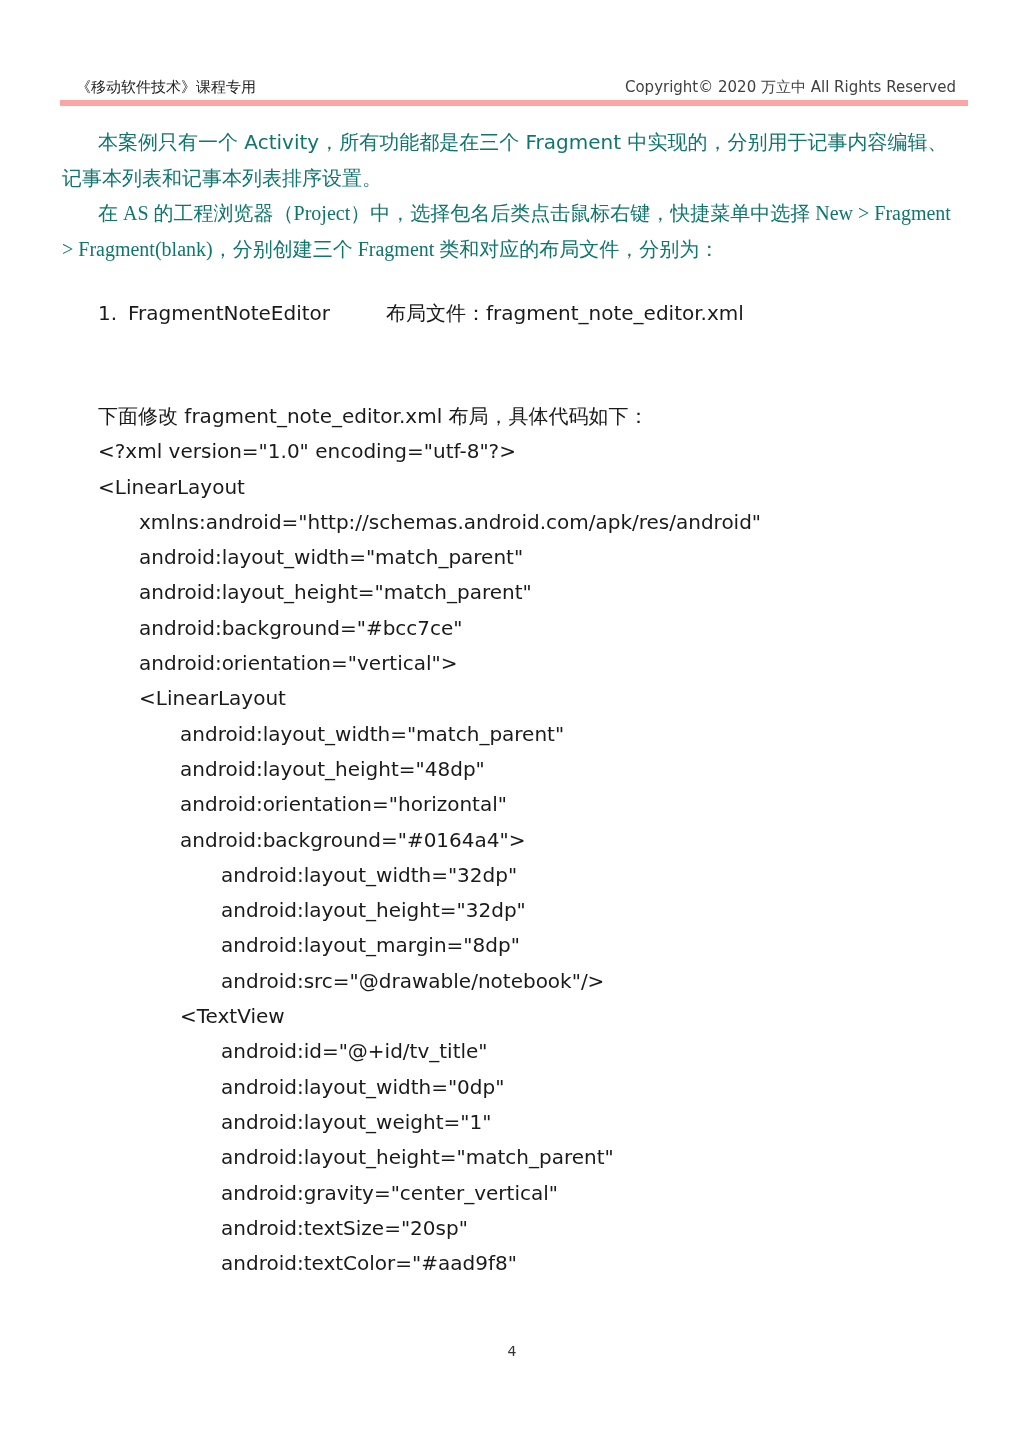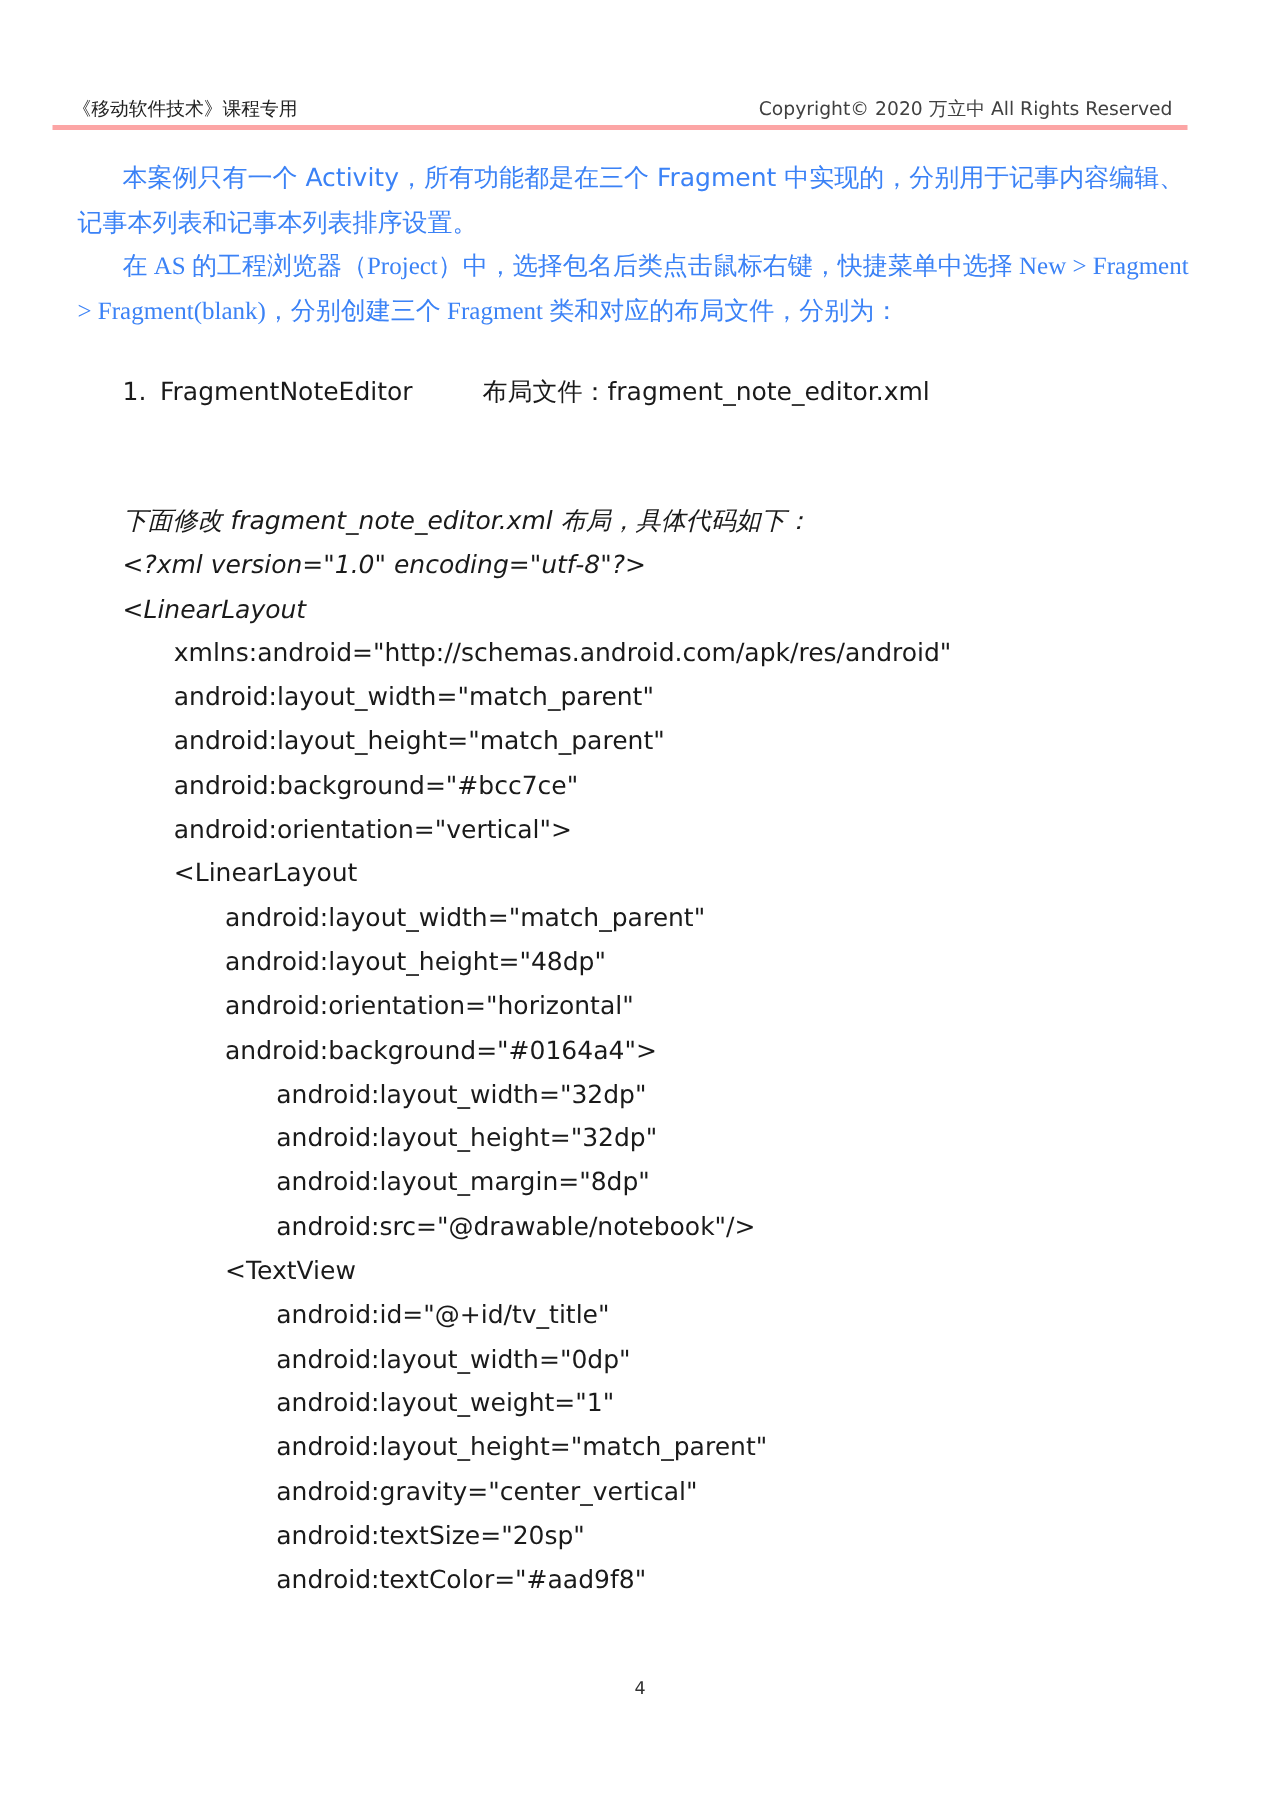--- a/index.html
+++ b/index.html
@@ -2,45 +2,45 @@
 <html><head>
 <meta charset="utf-8">
 <style>
   html, body { margin: 0; padding: 0; background: #ffffff; }
   body {
     width: 1024px; height: 1447px; position: relative; overflow: hidden;
     font-family: "DejaVu Sans", "Liberation Sans", sans-serif;
     color: #1a1a1a;
   }
   .header {
-    position: absolute; left: 42px; top: 76px; width: 908px; height: 24px;
-    border-bottom: 4px solid #fca5a5;
+    position: absolute; left: 60px; top: 76px; width: 908px; height: 24px;
+    border-bottom: 6px solid #fca5a5;
   }
   .header-left {
     position: absolute; left: 16px; top: 2px; font-size: 15px; color: #222;
   }
   .header-right {
     position: absolute; right: 12px; top: 2px; font-size: 15px; color: #404040;
   }
   .para {
     position: absolute; left: 62px; width: 900px; font-size: 20px; line-height: 35.5px;
-    text-indent: 36px; color: #3b82f6;
+    text-indent: 36px; color: #0f766e;
   }
   .list {
     position: absolute; left: 98px; top: 296px; font-size: 20px;
   }
   .list-item { height: 35.5px; line-height: 35.5px; position: relative; white-space: nowrap; }
   .list-num { display: inline-block; width: 30px; }
   .list-class { display: inline-block; width: 258px; }
   .list-file { display: inline-block; }
   .code {
     position: absolute; left: 98px; top: 399px; font-size: 20px;
   }
   .code-line { height: 35.3px; line-height: 35.3px; white-space: pre; }
-  .i0 { padding-left: 0; font-style: italic; }
+  .i0 { padding-left: 0; }
   .i1 { padding-left: 41px; }
   .i2 { padding-left: 82px; }
   .i3 { padding-left: 123px; }
   .page-number {
     position: absolute; left: 0; width: 1024px; top: 1343px; text-align: center;
     font-size: 14px; color: #333;
   }
 </style>
 </head>
 <body>

